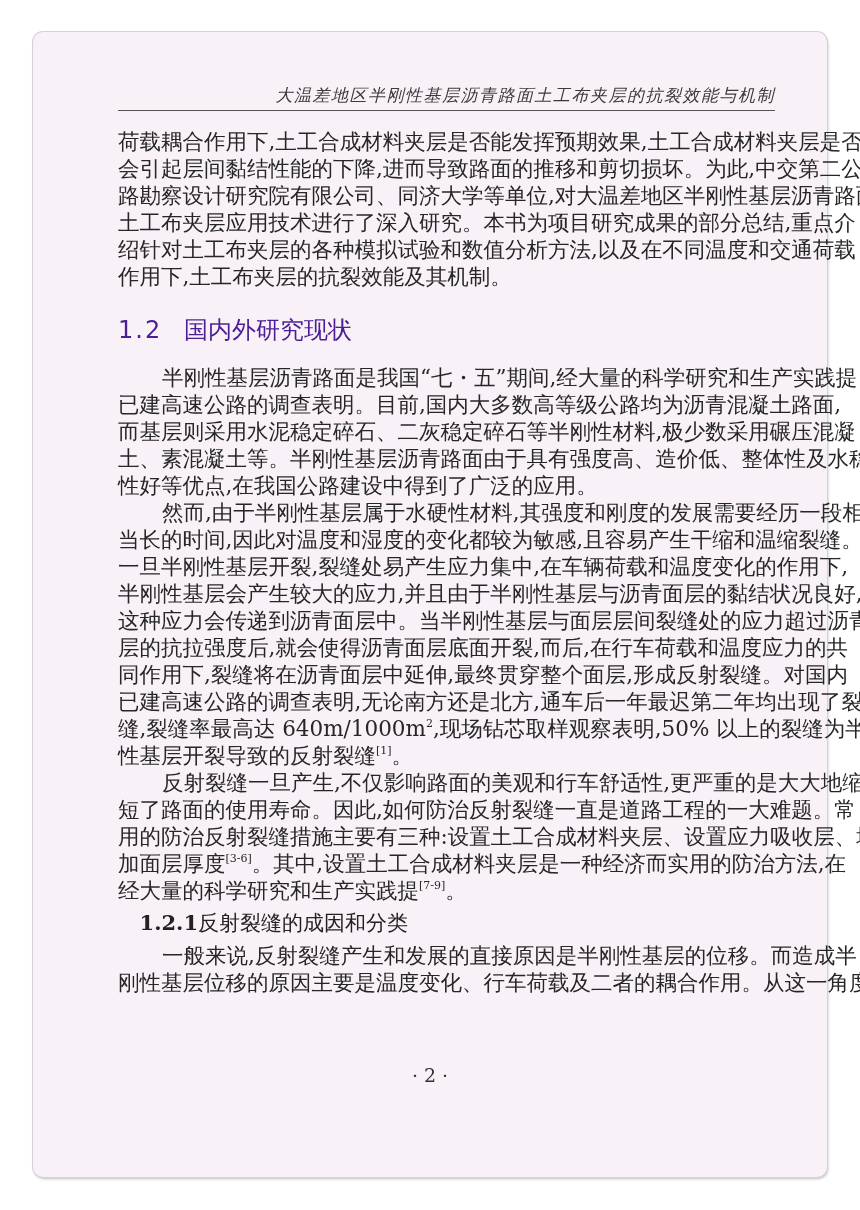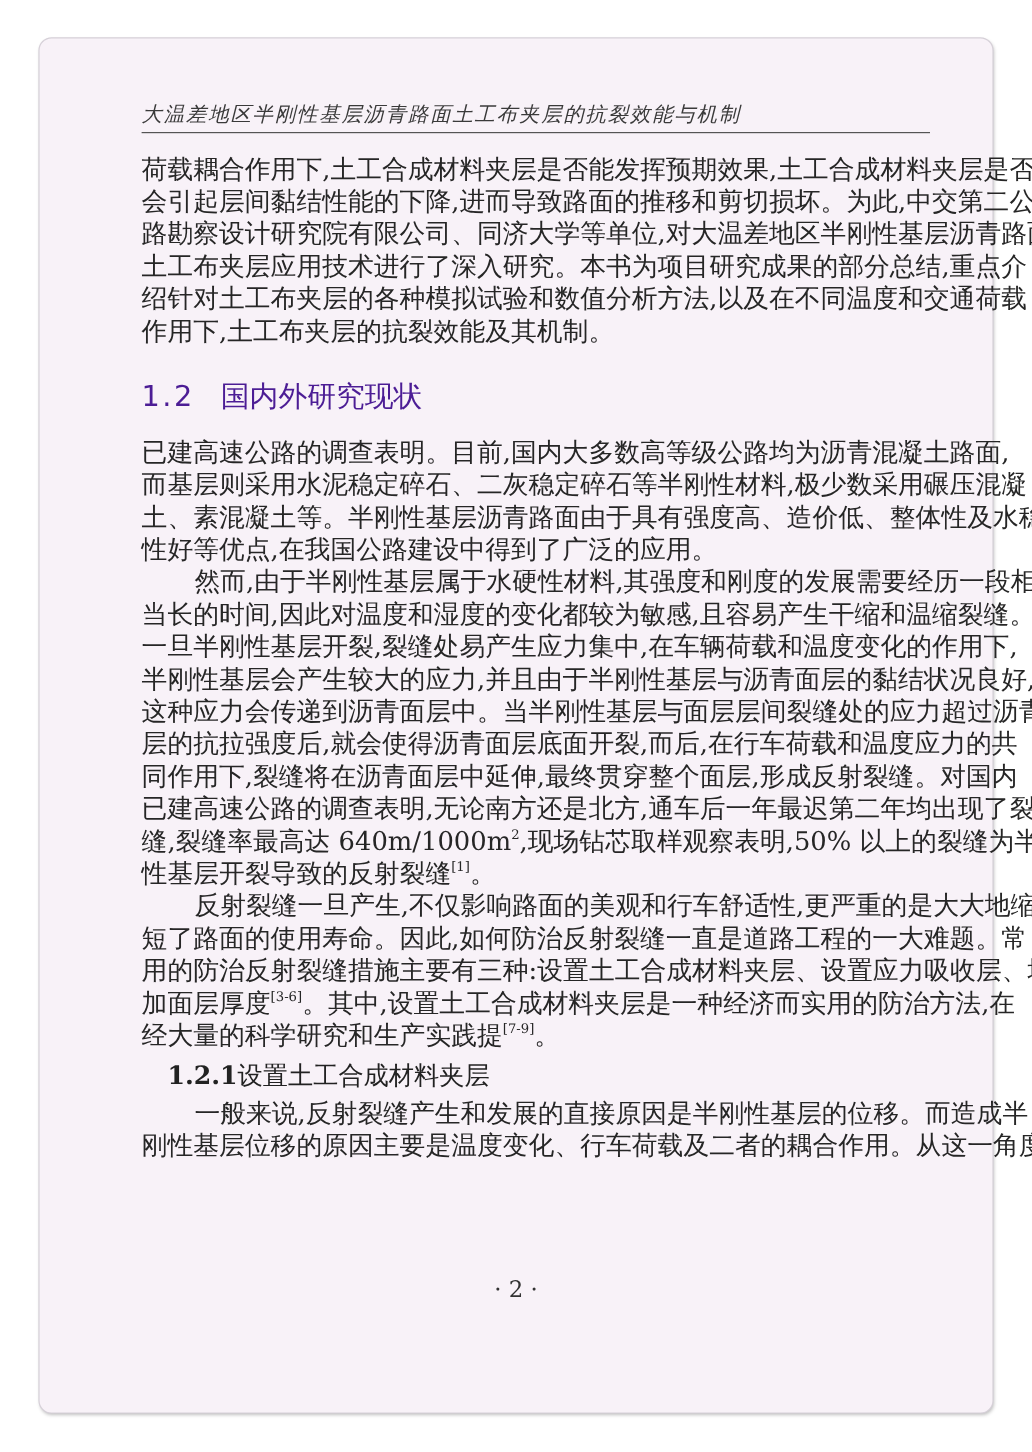--- a/index.html
+++ b/index.html
@@ -8,21 +8,21 @@
     position: relative; overflow: hidden;
     font-family: "DejaVu Serif", "Liberation Serif", serif;
   }
   .page {
     position: absolute; left: 33px; top: 32px; width: 794px; height: 1145px;
     background: #f8f2f8; border-radius: 10px;
     box-shadow: 0 0 0 1px #d6d0d8, 1px 2px 3px rgba(0,0,0,0.25);
   }
   .running-head {
     position: absolute; left: 118px; top: 84px; width: 657px;
-    text-align: left; font-size: 17px; color: #3a3a3a; letter-spacing: 1.5px;
+    text-align: right; font-size: 17px; color: #3a3a3a; letter-spacing: 1.5px;
     font-family: "DejaVu Serif", serif; font-style: italic;
   }
   .head-rule {
     position: absolute; left: 118px; top: 110px; width: 657px; height: 0;
     border-top: 1.5px solid #555;
   }
   .body {
     position: absolute; left: 118px; top: 128px; width: 657px;
     color: #262626;
   }
@@ -68,20 +68,21 @@
     <div class="line">土工布夹层应用技术进行了深入研究。本书为项目研究成果的部分总结,重点介</div>
     <div class="line">绍针对土工布夹层的各种模拟试验和数值分析方法,以及在不同温度和交通荷载</div>
     <div class="line last">作用下,土工布夹层的抗裂效能及其机制。</div>
   </div>
 
   <div class="h2">
     <span class="num">1.2</span><span>国内外研究现状</span>
   </div>
 
   <div>
+    <div class="line indent">半刚性基层沥青路面是我国“七・五”期间,经大量的科学研究和生产实践提</div>
     <div class="line">已建高速公路的调查表明。目前,国内大多数高等级公路均为沥青混凝土路面,</div>
     <div class="line">而基层则采用水泥稳定碎石、二灰稳定碎石等半刚性材料,极少数采用碾压混凝</div>
     <div class="line">土、素混凝土等。半刚性基层沥青路面由于具有强度高、造价低、整体性及水稳定</div>
     <div class="line last">性好等优点,在我国公路建设中得到了广泛的应用。</div>
   </div>
 
   <div>
     <div class="line indent">然而,由于半刚性基层属于水硬性材料,其强度和刚度的发展需要经历一段相</div>
     <div class="line">当长的时间,因此对温度和湿度的变化都较为敏感,且容易产生干缩和温缩裂缝。</div>
     <div class="line">一旦半刚性基层开裂,裂缝处易产生应力集中,在车辆荷载和温度变化的作用下,</div>
@@ -96,21 +97,21 @@
 
   <div>
     <div class="line indent">反射裂缝一旦产生,不仅影响路面的美观和行车舒适性,更严重的是大大地缩</div>
     <div class="line">短了路面的使用寿命。因此,如何防治反射裂缝一直是道路工程的一大难题。常</div>
     <div class="line">用的防治反射裂缝措施主要有三种:设置土工合成材料夹层、设置应力吸收层、增</div>
     <div class="line"><span>加面层厚度</span><sup>[3-6]</sup><span>。其中,设置土工合成材料夹层是一种经济而实用的防治方法,在</span></div>
     <div class="line last"><span>经大量的科学研究和生产实践提</span><sup>[7-9]</sup><span>。</span></div>
   </div>
 
   <div class="h3">
-    <span class="num">1.2.1</span><span>设置土工合成材料夹层</span>
+    <span class="num">1.2.1</span><span>反射裂缝的成因和分类</span>
   </div>
 
   <div>
     <div class="line indent">一般来说,反射裂缝产生和发展的直接原因是半刚性基层的位移。而造成半</div>
     <div class="line">刚性基层位移的原因主要是温度变化、行车荷载及二者的耦合作用。从这一角度,</div>
   </div>
 </div>
 
 <div class="folio">· 2 ·</div>
 

